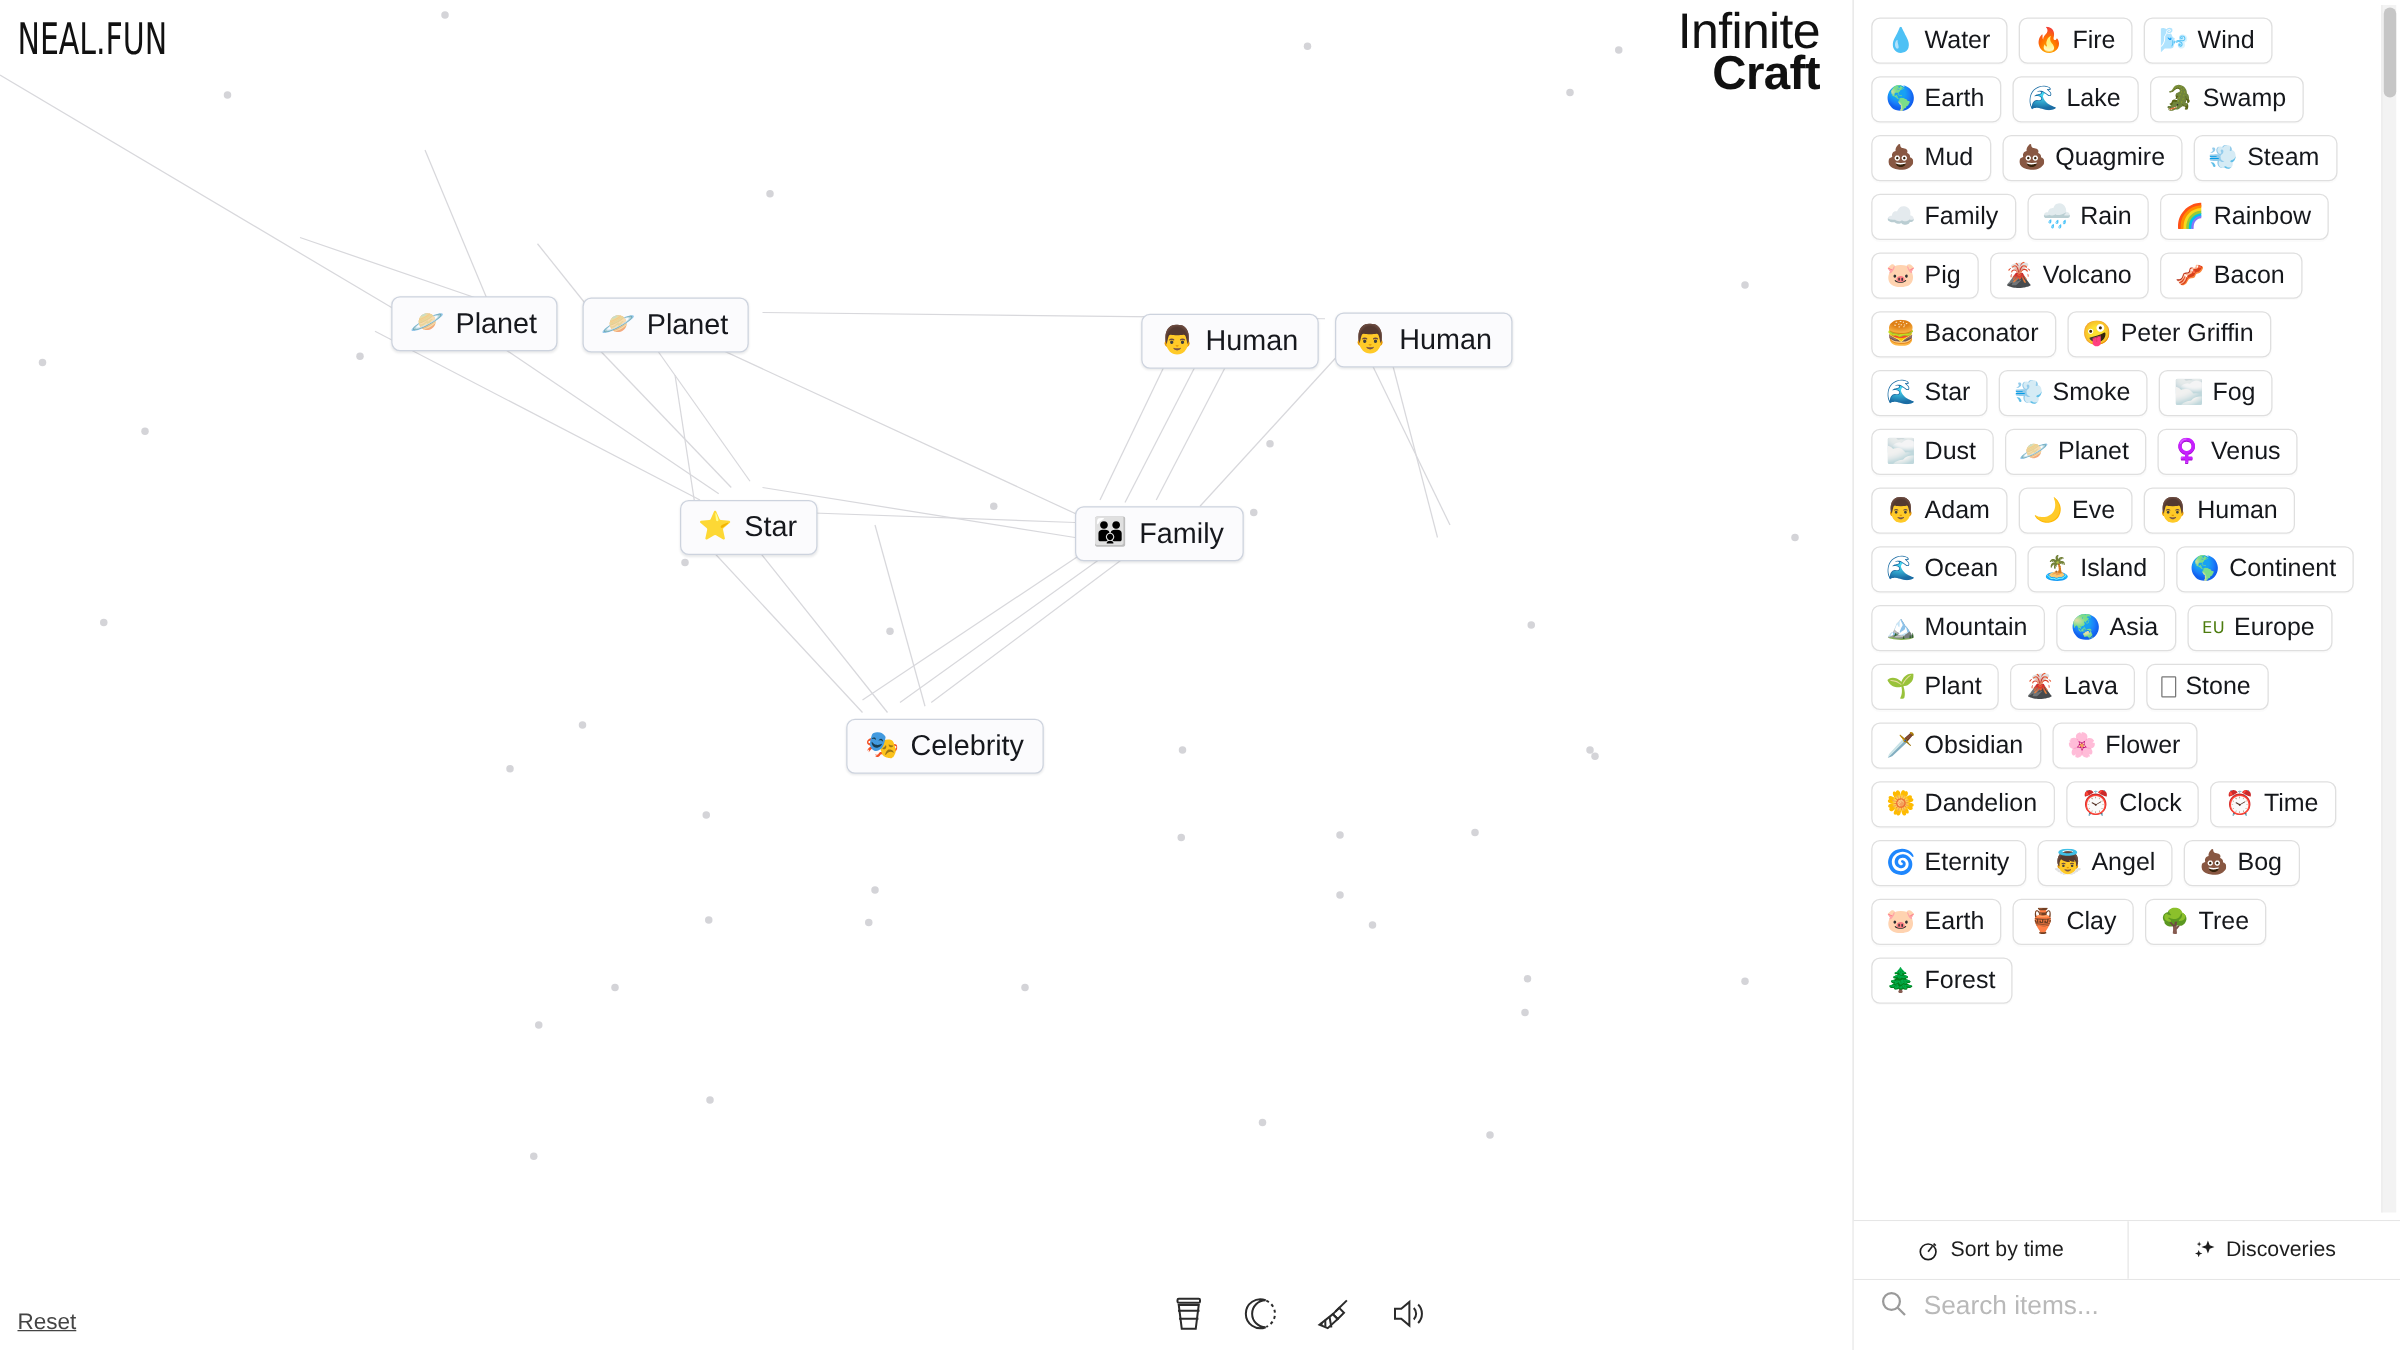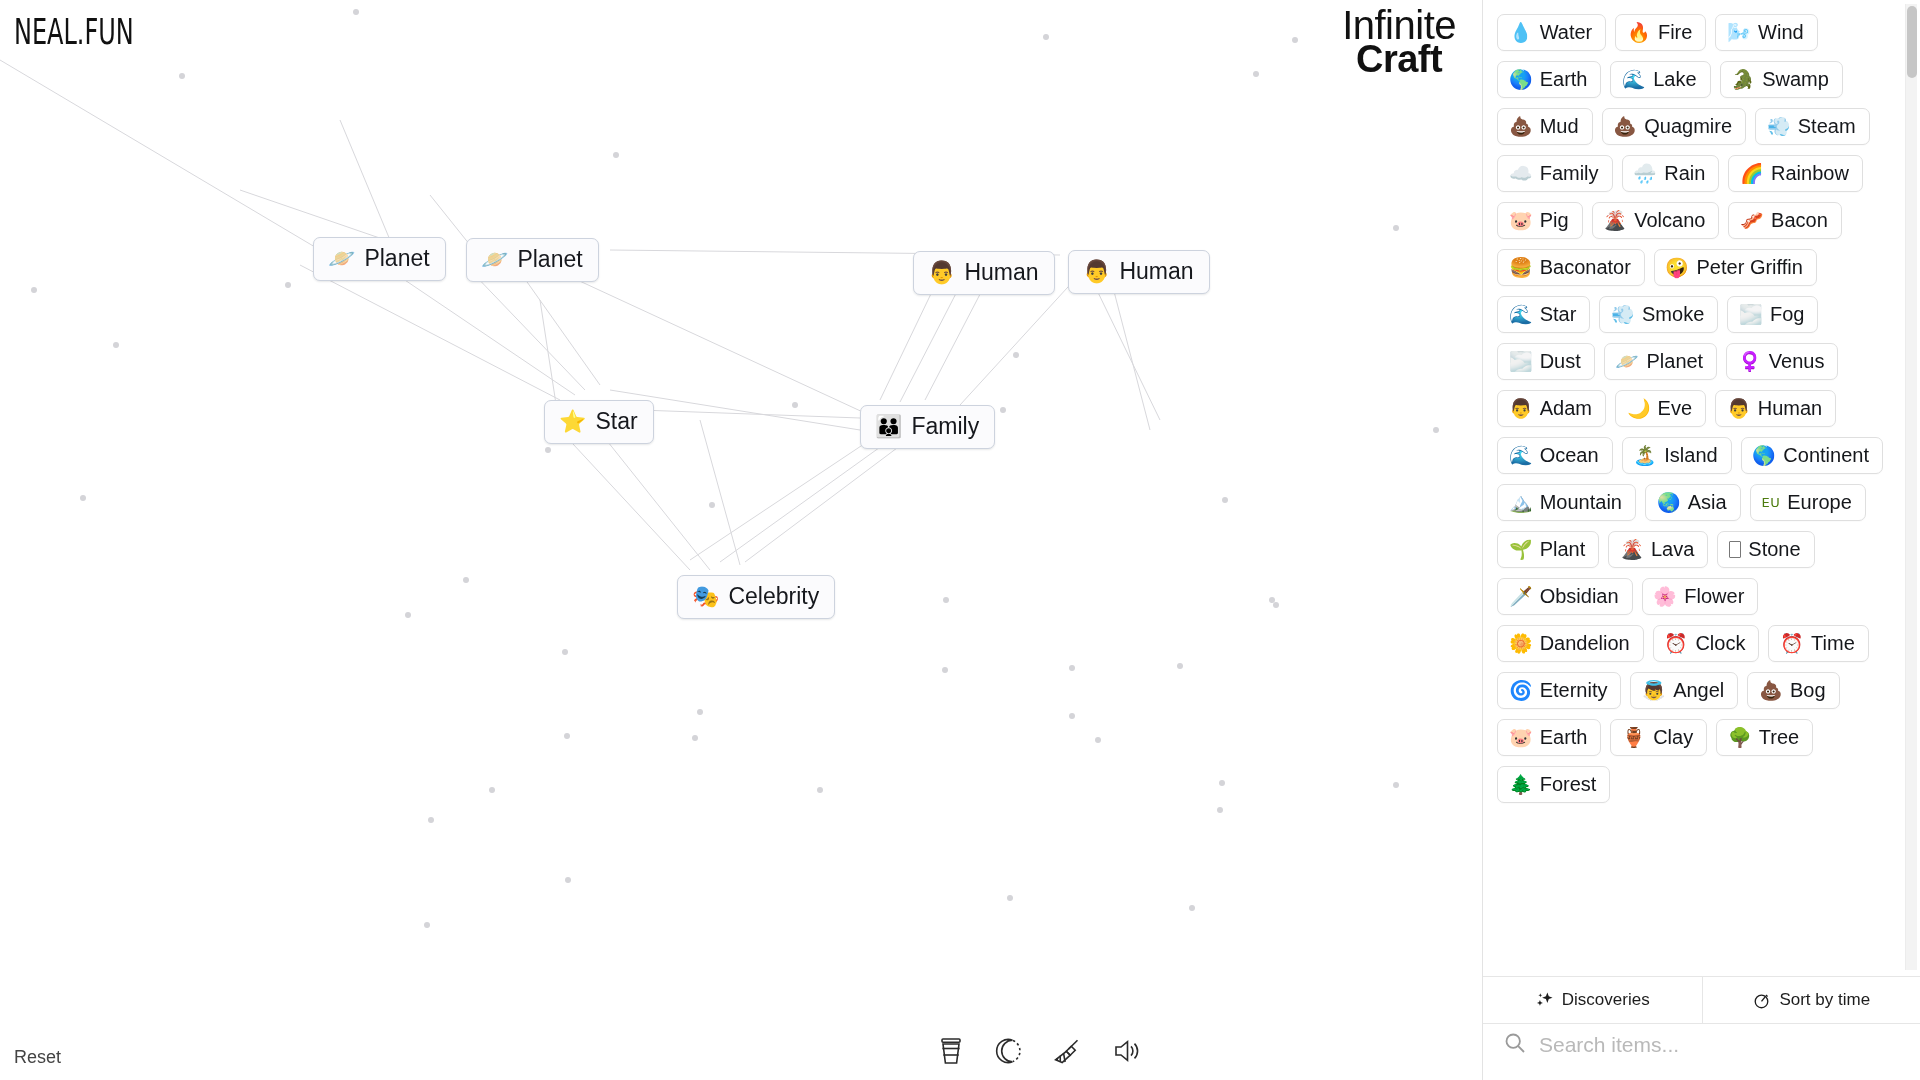--- a/index.html
+++ b/index.html
@@ -51,21 +51,20 @@
     letter-spacing: -0.5px;
     color: #111;
   }
   .game-title .t2 {
     display: block;
     font-size: 38px;
     font-weight: 700;
     letter-spacing: -0.5px;
     color: #111;
     margin-top: -4px;
-    text-align: center;
   }
 
   
   .node {
     position: absolute;
     display: inline-flex;
     align-items: center;
     gap: 9px;
     padding: 9px 15px 10px 14px;
     background: #fbfbfd;
@@ -212,20 +211,21 @@
 
   
   .reset-btn {
     position: absolute;
     left: 14px; bottom: 12px;
     font-size: 18px;
     color: #444;
     cursor: pointer;
     z-index: 7;
     user-select: none;
+    text-decoration: underline;
   }
   .bottom-icons {
     position: absolute;
     right: 340px; bottom: 14px;
     display: flex;
     align-items: center;
     gap: 30px;
     z-index: 7;
   }
   .bottom-icons .ic { cursor: pointer; display: block; line-height: 0; }
@@ -585,37 +585,37 @@
 
       <div class="scrollbar">
         <div class="thumb"></div>
         <div class="arrow down"></div>
       </div>
     </div>
 
     <div class="sidebar-tabs">
       <div class="tab">
         <span>
+          <svg width="19" height="19" viewBox="0 0 20 20" fill="none" stroke="#1d1d1d" stroke-width="1.4">
+            <circle cx="10" cy="11" r="6.6"></circle>
+            <path d="M10 11 L13.6 6.4"></path>
+            <path d="M14.6 4.1 L16.4 5.8"></path>
+          </svg>
+        </span>
+        <span>Sort by time</span>
+      </div>
+      <div class="tab">
+        <span>
           <svg width="19" height="19" viewBox="0 0 20 20" fill="#1d1d1d">
             <path d="M13 1.5 l1.5 4 4 1.5 -4 1.5 -1.5 4 -1.5 -4 -4 -1.5 4 -1.5 Z"></path>
             <path d="M5.2 9.4 l0.85 2.25 2.25 0.85 -2.25 0.85 -0.85 2.25 -0.85 -2.25 -2.25 -0.85 2.25 -0.85 Z"></path>
             <path d="M5.6 2.4 l0.55 1.5 1.5 0.55 -1.5 0.55 -0.55 1.5 -0.55 -1.5 -1.5 -0.55 1.5 -0.55 Z"></path>
           </svg>
         </span>
         <span>Discoveries</span>
-      </div>
-      <div class="tab">
-        <span>
-          <svg width="19" height="19" viewBox="0 0 20 20" fill="none" stroke="#1d1d1d" stroke-width="1.4">
-            <circle cx="10" cy="11" r="6.6"></circle>
-            <path d="M10 11 L13.6 6.4"></path>
-            <path d="M14.6 4.1 L16.4 5.8"></path>
-          </svg>
-        </span>
-        <span>Sort by time</span>
       </div>
     </div>
 
     <div class="search-row">
       <span class="s-icon">
         <svg width="24" height="24" viewBox="0 0 24 24" fill="none" stroke="#9a9a9a" stroke-width="1.8">
           <circle cx="10.2" cy="10.2" r="6.7"></circle>
           <line x1="15.2" y1="15.2" x2="21" y2="21"></line>
         </svg>
       </span>

